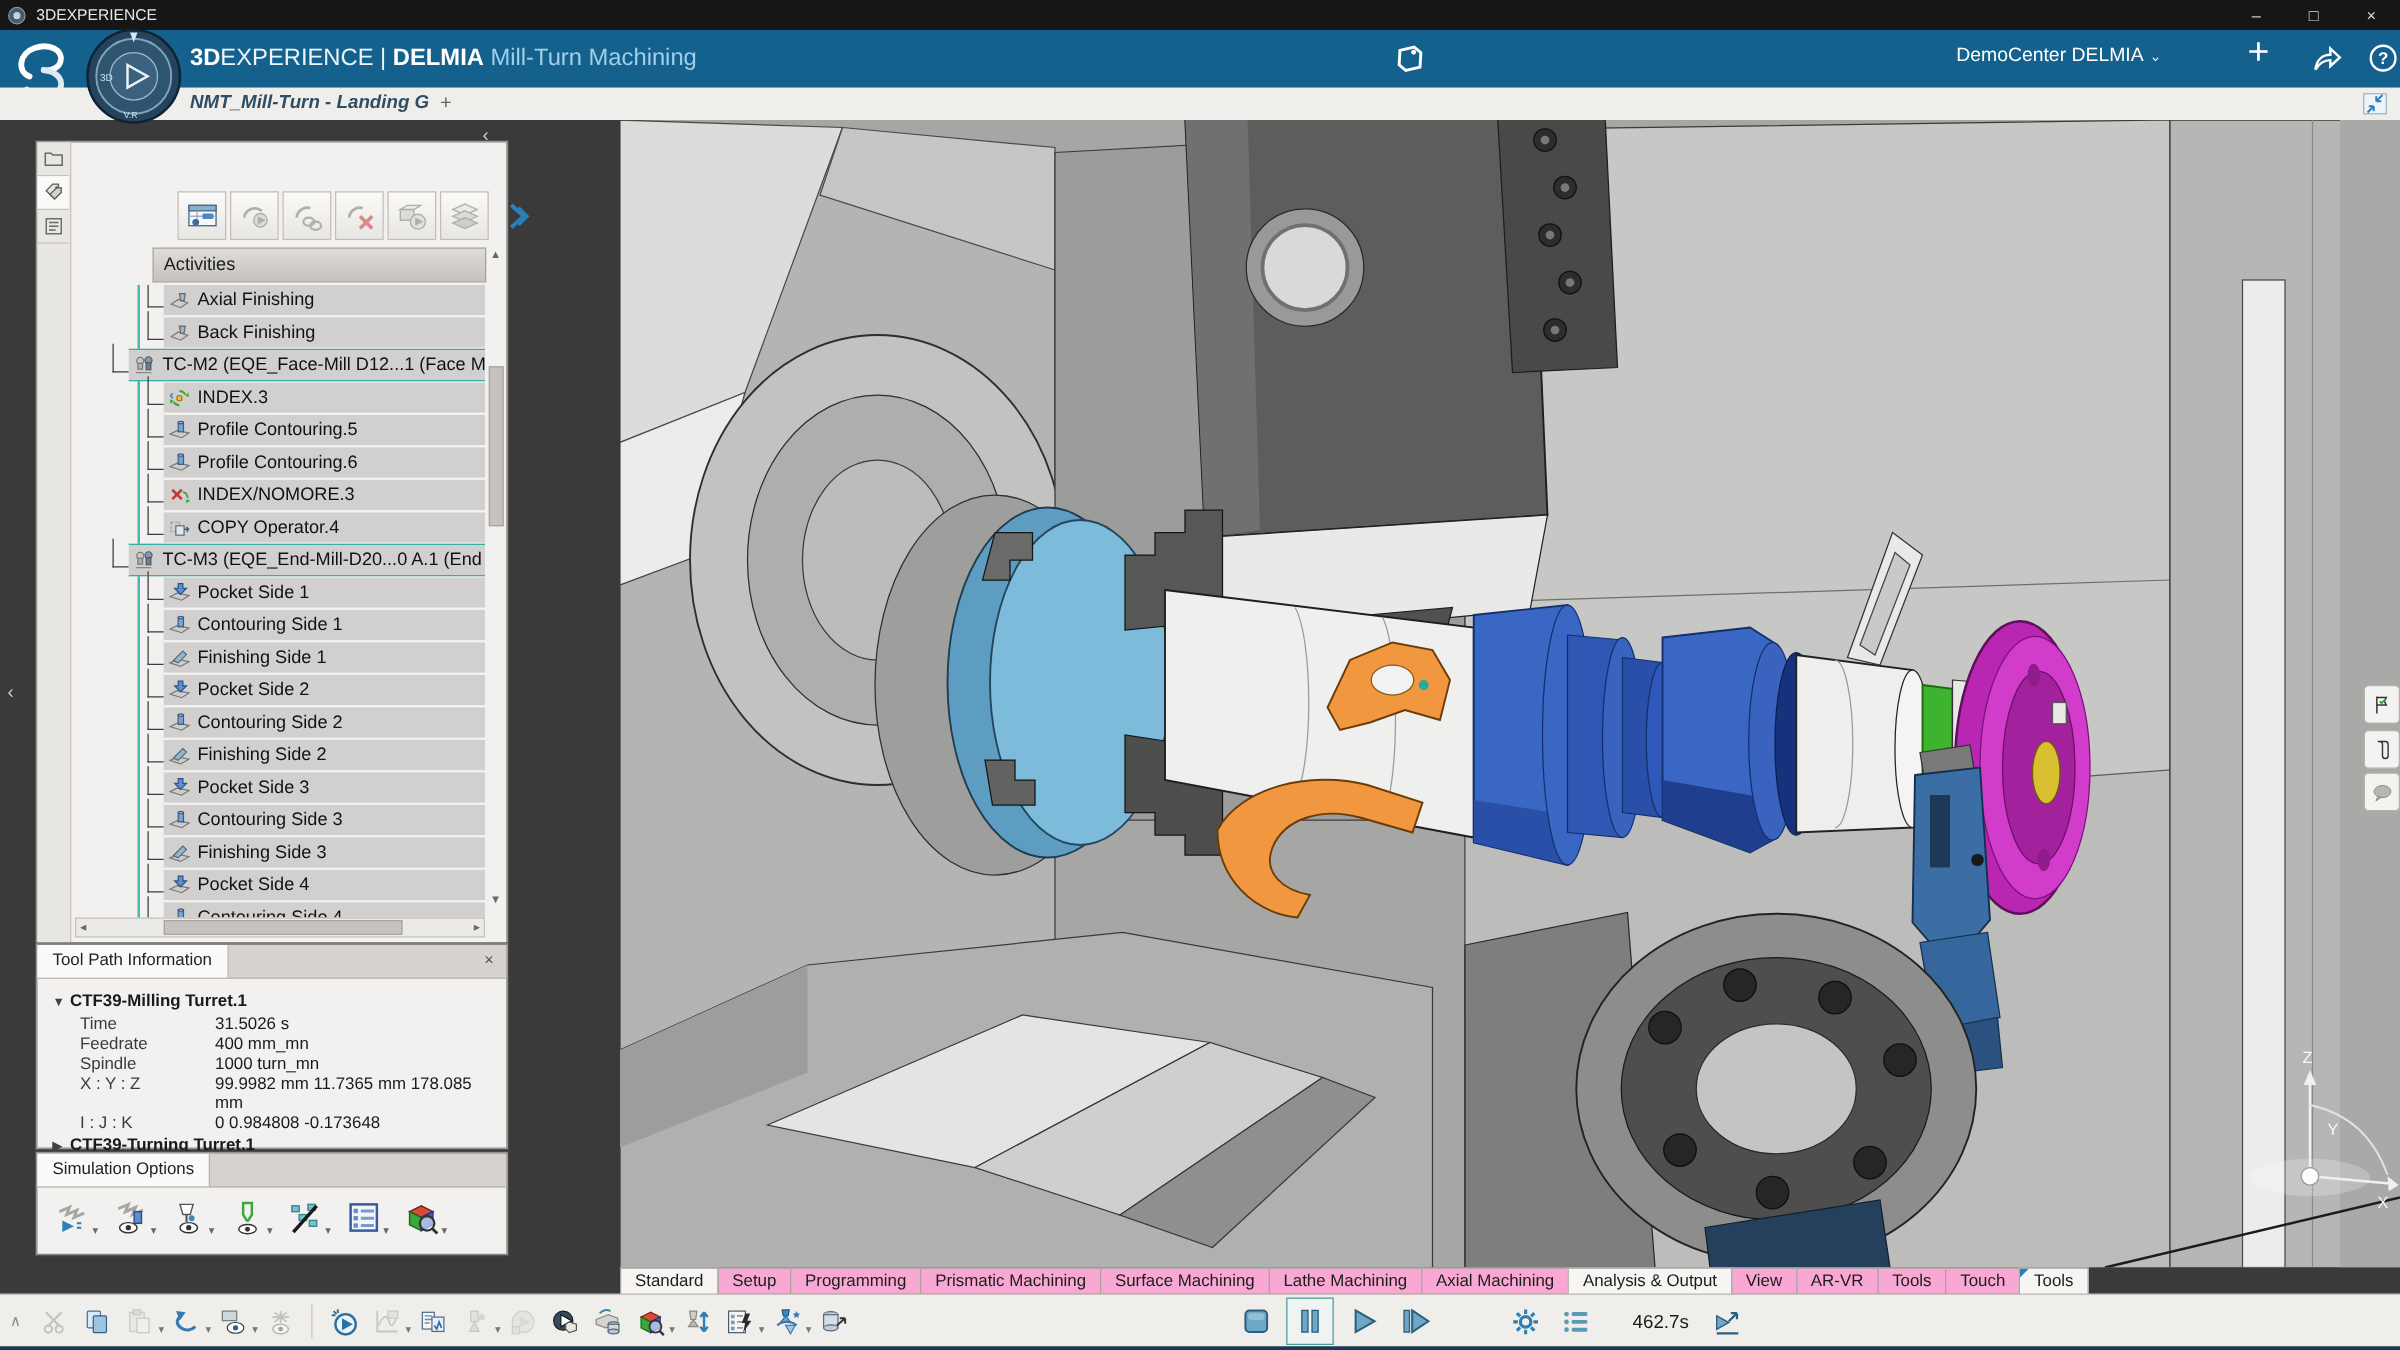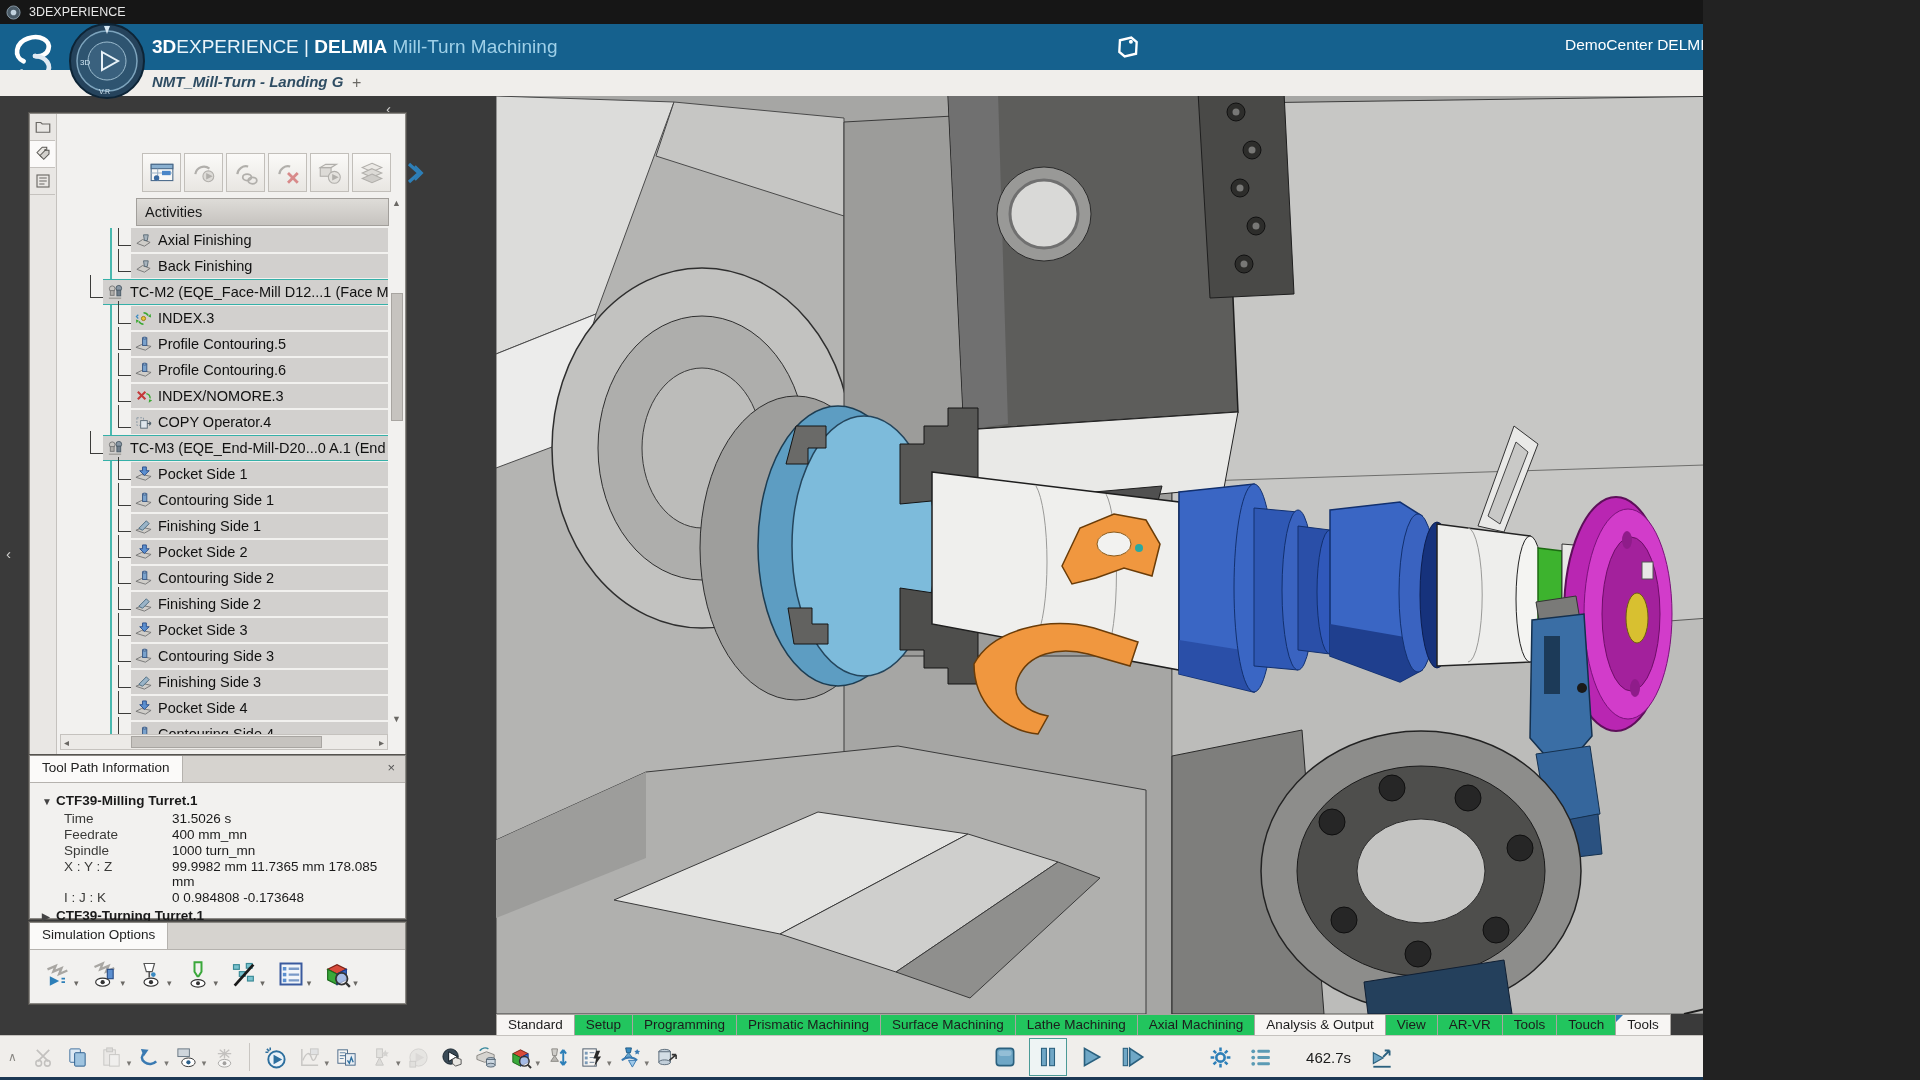--- a/index.html
+++ b/index.html
@@ -1,16 +1,16 @@
 <!DOCTYPE html>
 <html><head>
 <meta charset="utf-8">
 <style>
   html,body{margin:0;padding:0;background:#222;}
-  #app{position:relative;width:1703px;height:1080px;overflow:hidden;
+  #app{position:relative;width:1920px;height:1080px;overflow:hidden;
        font-family:"Liberation Sans",sans-serif;background:#3a3a3a;
        -webkit-font-smoothing:antialiased;}
   
   #titlebar{position:absolute;left:0;top:0;width:1920px;height:24px;background:#161616;
             display:flex;align-items:center;color:#e8e8e8;font-size:12.5px;}
   #titlebar .appico{margin:0 8px 0 6px;display:flex;}
   #titlebar .spacer{flex:1;}
   .winbtn{width:46px;height:24px;display:flex;align-items:center;justify-content:center;
           color:#dcdcdc;font-size:13px;cursor:default;}
   
@@ -52,21 +52,21 @@
         color:#222;white-space:nowrap;}
   .phx{margin-left:auto;padding:4px 10px;color:#555;font-size:13px;}
   #activities-panel{top:113px;height:640px;}
   #sidestrip{position:absolute;left:0;top:0;width:26px;bottom:0;background:#e9e7e4;border-right:1px solid #c5c2be;}
   .scell{width:25px;height:26px;display:flex;align-items:center;justify-content:center;border-bottom:1px solid #c5c2be;}
   .scell.on{background:#fbfaf9;}
   #apt-toolbar{position:absolute;left:112px;top:39px;display:flex;gap:3px;align-items:center;}
   .tbtn{width:37px;height:37px;background:linear-gradient(#fbfaf8,#e8e6e2);border:1px solid #c2bfba;
         display:flex;align-items:center;justify-content:center;}
   .tbtn.flat{background:transparent;border-color:transparent;}
-  #activities-root{position:absolute;left:106px;right:16px;top:84px;height:26px;
+  #activities-root{position:absolute;left:92px;right:16px;top:84px;height:26px;
         background:linear-gradient(#dedcd8,#c6c3bf);border:1px solid #a29f9b;display:flex;
         align-items:center;padding:0 8px;font-size:14.5px;color:#1a1a1a;}
   #tree{position:absolute;left:30px;right:17px;top:114px;height:510px;overflow:hidden;}
   #tree::before{content:"";position:absolute;left:50px;top:0;bottom:0;width:2px;background:#49b8ae;}
   .trow{display:flex;align-items:center;height:24px;margin-bottom:2px;position:relative;}
   .trow .conn{border-left:1px solid #3c3c3a;border-bottom:1px solid #3c3c3a;width:12px;height:22px;
         margin-bottom:11px;flex:none;}
   .tbar{flex:1;display:flex;align-items:center;gap:6px;height:24px;background:#d2d0ce;
         padding-left:4px;font-size:14.5px;color:#111;white-space:nowrap;overflow:hidden;}
   .trow.hl .tbar{border-top:1px solid #35b0a8;border-bottom:1px solid #35b0a8;}
@@ -84,21 +84,21 @@
   .sect .tri{display:inline-block;width:14px;font-size:10px;color:#444;}
   .inforow{display:grid;grid-template-columns:108px 1fr;margin:1px 0 1px 22px;}
   .inforow .lab{color:#3a3a38;} .inforow .val{color:#1a1a1a;}
   
   #simopts-panel{top:922px;height:80px;}
   #sobody{display:flex;align-items:center;gap:12px;padding:10px 0 0 14px;}
   .sogrp{display:flex;align-items:flex-end;gap:2px;}
   .socar{font-size:9px;color:#6a6864;padding-bottom:4px;}
   
   #wbtabs{position:absolute;left:496px;top:1014px;height:21px;display:flex;z-index:5;}
-  .wtab{position:relative;padding:2px 11px 0 11px;font-size:13.5px;color:#1c1c1c;background:#22c55e;
+  .wtab{position:relative;padding:2px 11px 0 11px;font-size:13.5px;color:#1c1c1c;background:#f9a8d4;
         border:1px solid #a8a5a1;border-bottom:none;margin-right:-1px;white-space:nowrap;}
   .wtab.active{background:#f7f5f3;}
   .wtab .flag{position:absolute;left:0;top:0;width:0;height:0;border-top:7px solid #2d7fb8;
         border-right:7px solid transparent;}
   
   #actionbar{position:absolute;left:0;top:1035px;width:1920px;height:42px;background:#f0eeeb;
              border-top:1px solid #c5c2be;display:flex;align-items:center;}
   #actionbar .chev{margin:0 10px 0 8px;color:#8a8884;font-size:12px;}
   .abtn{min-width:30px;height:34px;display:flex;align-items:center;justify-content:center;margin:0 2px;}
   .abtn.dim svg{opacity:.45;filter:grayscale(60%);}

